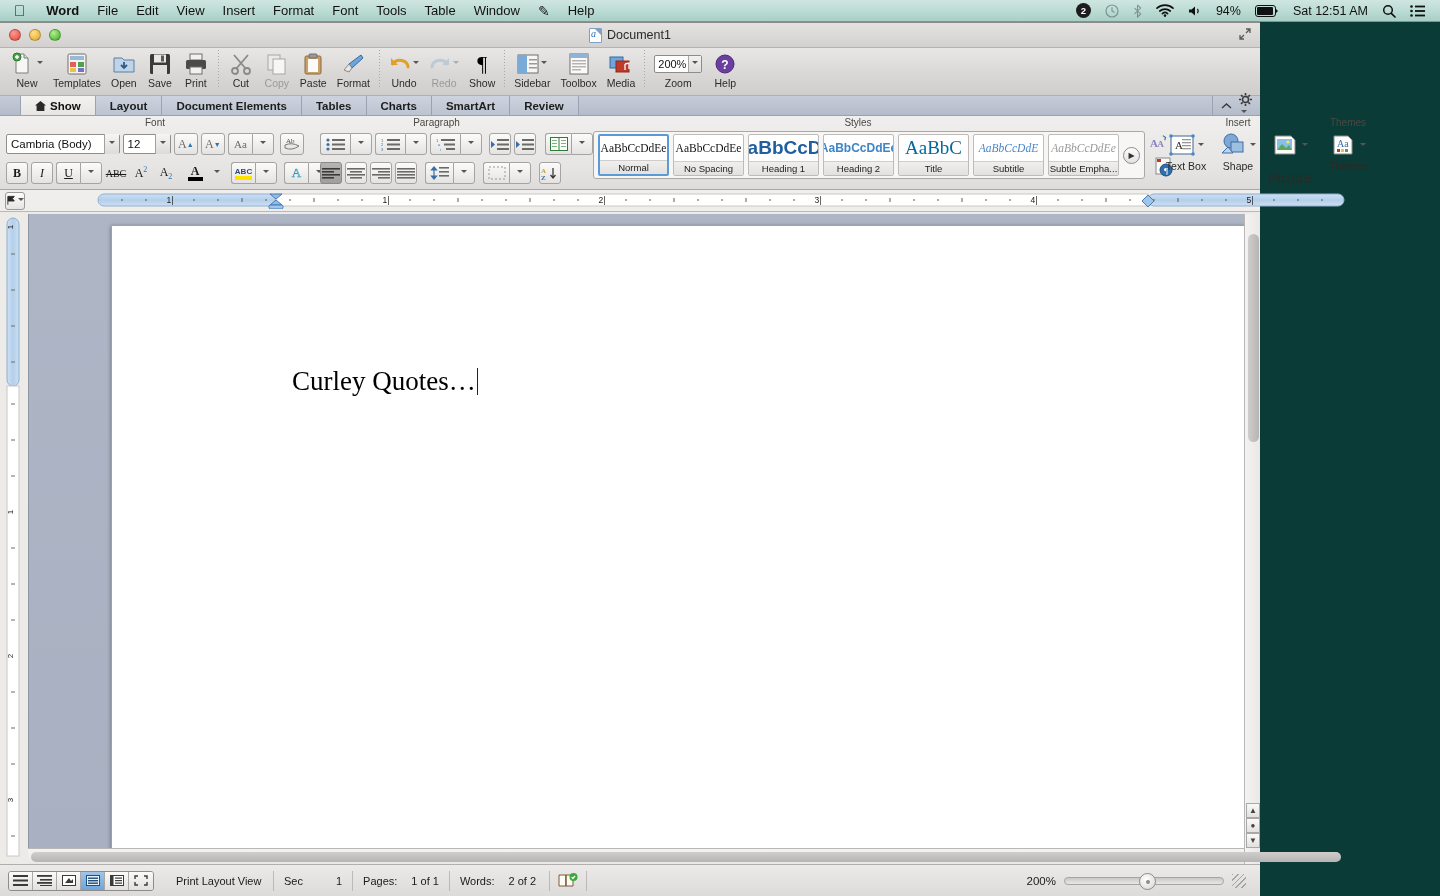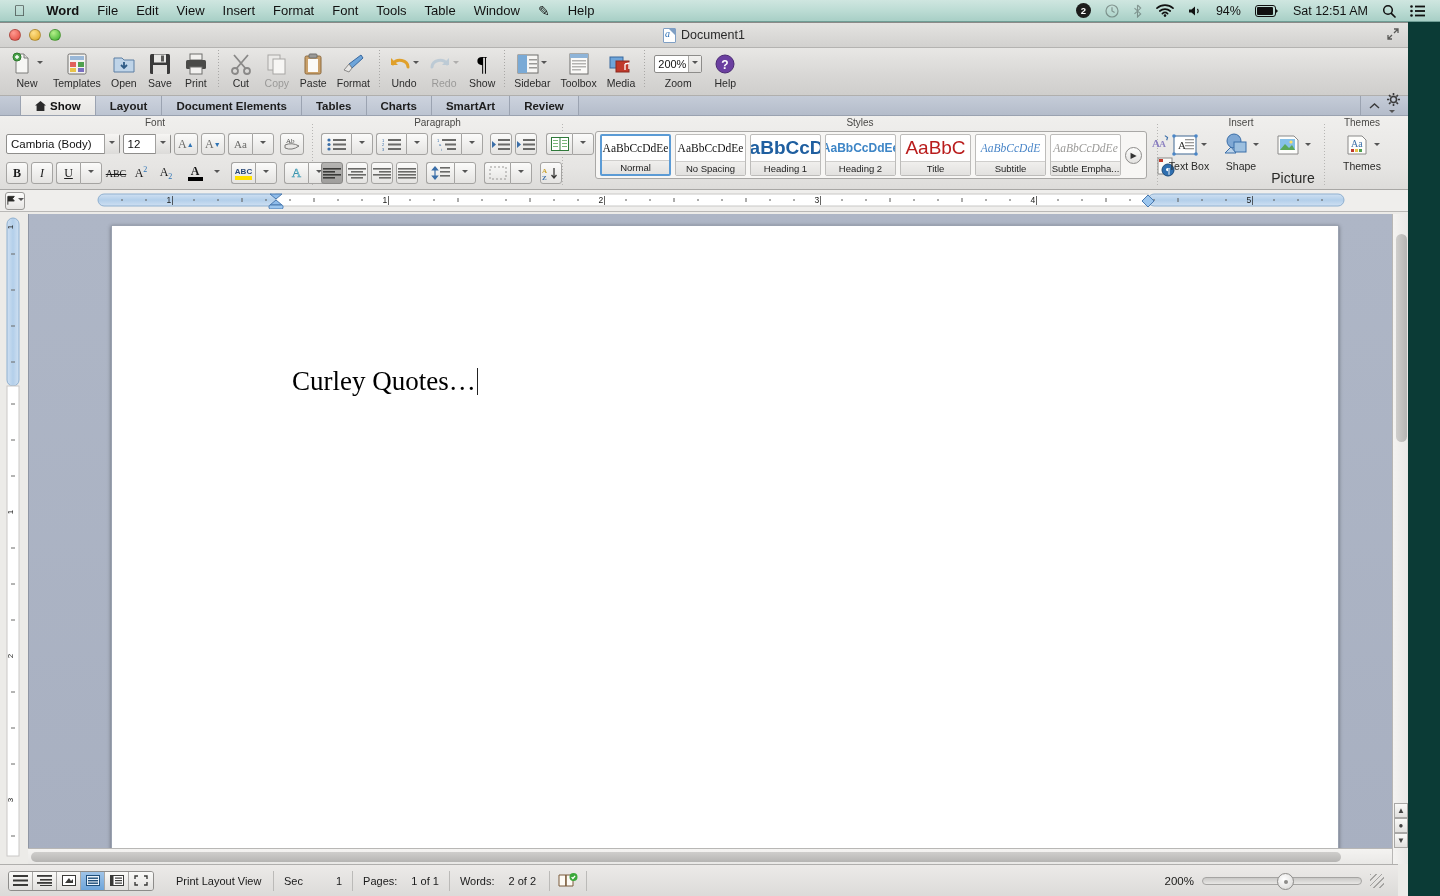--- a/index.html
+++ b/index.html
@@ -26,21 +26,21 @@
   .badge-circ{
     width:15px;height:15px;border-radius:50%;background:#1c1c1c;color:#fff;
     font-size:9.5px;font-weight:bold;display:flex;align-items:center;justify-content:center;
     position:relative;
   }
   .badge-circ:after{content:"";position:absolute;bottom:-2px;left:2px;border:3px solid transparent;border-top-color:#1c1c1c;}
   .dim{ opacity:.35; }
 
   
   #win{
-    position:absolute; left:0; top:22px; width:1408px; height:874px;
+    position:absolute; left:0; top:22px; width:1260px; height:874px;
     background:#ecebe8;
     border-top:1px solid #8a8a88;
   }
   
   #titlebar{
     height:25px; position:relative;
     background:linear-gradient(to bottom,#e4e3e1 0%,#d2d1cf 100%);
     border-bottom:1px solid #b4b3b1;
     display:flex; align-items:center;
   }
@@ -187,21 +187,21 @@
     background:linear-gradient(to right,#cfcecc,#b6b5b3);}
   .vnav{ position:absolute;left:1px;width:14px;height:15px;display:flex;align-items:center;justify-content:center;font-size:8px;color:#444;
     border:1px solid #a9a8a6;background:linear-gradient(to bottom,#fafaf8,#e2e1df);}
   #hscrollrow{ position:absolute;left:28px;right:16px;bottom:0;height:16px;
     background:linear-gradient(to bottom,#f4f3f1,#e9e8e6);border-top:1px solid #b8b7b5;}
   #hthumb{ position:absolute;left:3px;top:3px;width:1310px;height:10px;border-radius:5px;
     background:linear-gradient(to bottom,#cfcecc,#b6b5b3);}
 
   
   #status{
-    position:absolute;left:0;right:10px;bottom:0;height:32px;
+    position:absolute;left:0;right:0;bottom:0;height:32px;
     background:linear-gradient(to bottom,#eceae8,#dcdbd9);
     border-top:1px solid #b0afad;
     display:flex;align-items:center;
   }
   #viewbtns{ display:flex; margin-left:8px; border:1px solid #8d8c8a;border-radius:3px;overflow:hidden;height:20px;}
   .vb{ width:24px;height:18px;border-right:1px solid #a9a8a6;display:flex;align-items:center;justify-content:center;
     background:linear-gradient(to bottom,#fafaf8,#e1e0de);font-size:9px;color:#333;}
   .vb.active{ background:linear-gradient(to bottom,#9fc4e8,#6ea5da);}
   .vb:last-child{ border-right:0; }
   .scell{ height:20px; display:flex;align-items:center; padding:0 10px; font-size:11px;color:#1a1a1a;
@@ -829,21 +829,21 @@
           </div>
           <div class="stile">
             <div class="prev" style="font-size:19px;font-weight:bold;color:#1f5fa0;">AaBbCcDd</div>
             <div class="nm">Heading 1</div>
           </div>
           <div class="stile">
             <div class="prev" style="font-size:12px;font-weight:bold;color:#3d85c6;">AaBbCcDdEe</div>
             <div class="nm">Heading 2</div>
           </div>
           <div class="stile">
-            <div class="prev" style="font-size:19px;color:#b91c1c;">AaBbC</div>
+            <div class="prev" style="font-size:19px;color:#0369a1;font-family:Liberation Serif, serif;">AaBbC</div>
             <div class="nm">Title</div>
           </div>
           <div class="stile">
             <div class="prev" style="font-family:'Liberation Serif',serif;font-style:italic;font-size:11.5px;color:#4a86c8;">AaBbCcDdE</div>
             <div class="nm">Subtitle</div>
           </div>
           <div class="stile">
             <div class="prev" style="font-family:'Liberation Serif',serif;font-style:italic;font-size:11.5px;color:#9a9997;">AaBbCcDdEe</div>
             <div class="nm">Subtle Empha...</div>
           </div>

